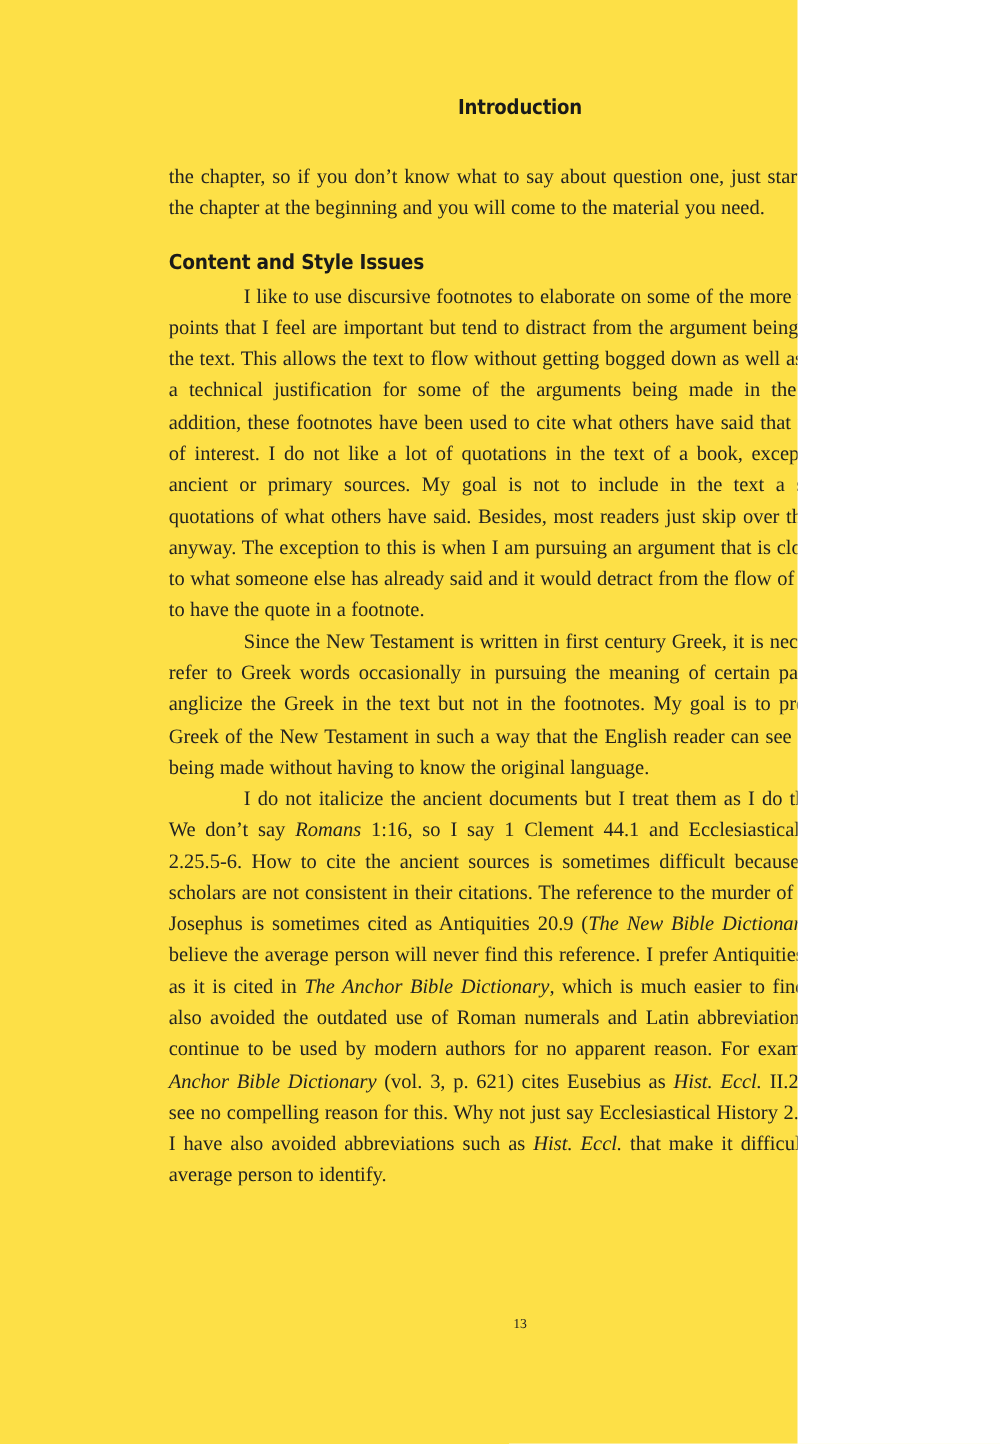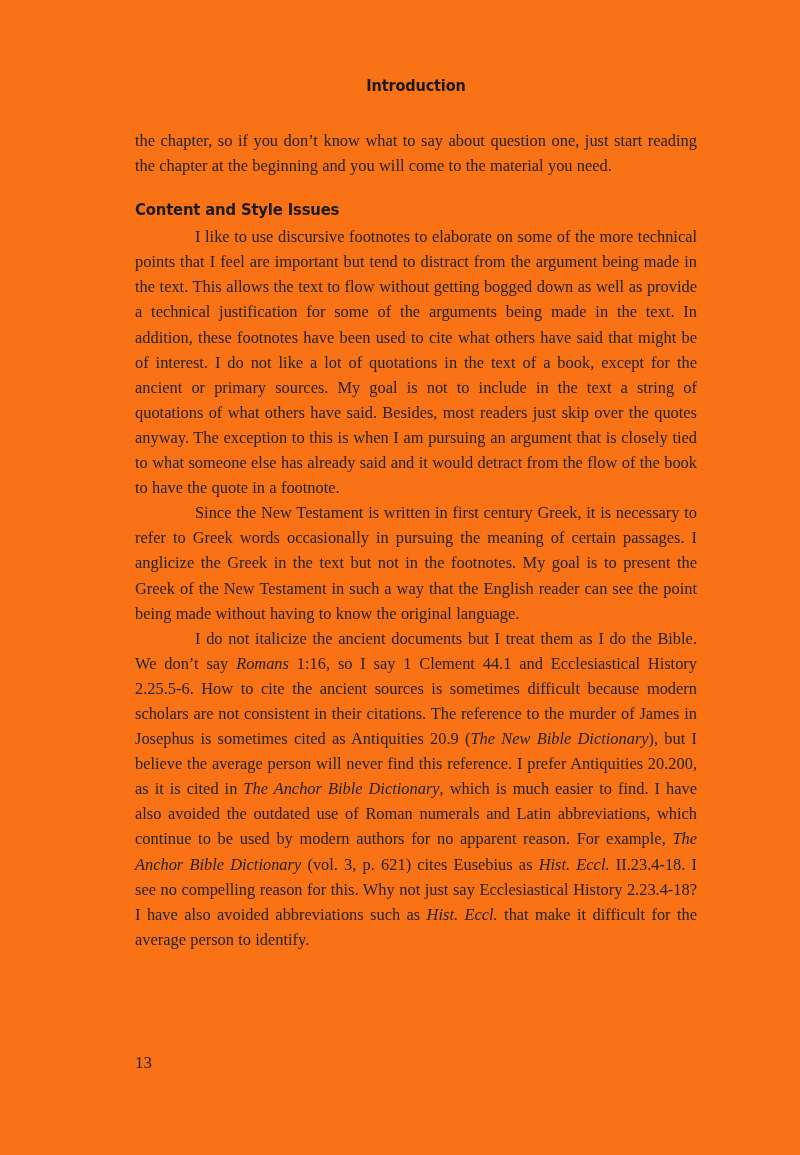--- a/index.html
+++ b/index.html
@@ -2,23 +2,23 @@
 <html><head>
 <meta charset="utf-8">
 <style>
   html, body {
     margin: 0;
     padding: 0;
     background: #ffffff;
   }
   .page {
     position: relative;
-    width: 800px;
+    width: 638px;
     height: 1155px;
-    background: #f97316;
+    background: #fde047;
     box-sizing: border-box;
     overflow: hidden;
   }
   .content {
     position: absolute;
     left: 135px;
     top: 0;
     width: 562px;
   }
 
@@ -74,23 +74,23 @@
   .gap-after-intro { height: 33px; }
   .gap-before-heading { height: 22px; }
   .gap-after-heading { height: 5px; }
 
   
   .folio {
     position: absolute;
     left: 135px;
     width: 562px;
     top: 1053px;
-    text-align: left;
+    text-align: center;
     font-family: "Liberation Serif", "DejaVu Serif", serif;
-    font-size: 17px;
+    font-size: 11px;
     color: #232323;
   }
 </style>
 </head>
 <body>
 
 <div class="page">
 
   <div class="content">
 

